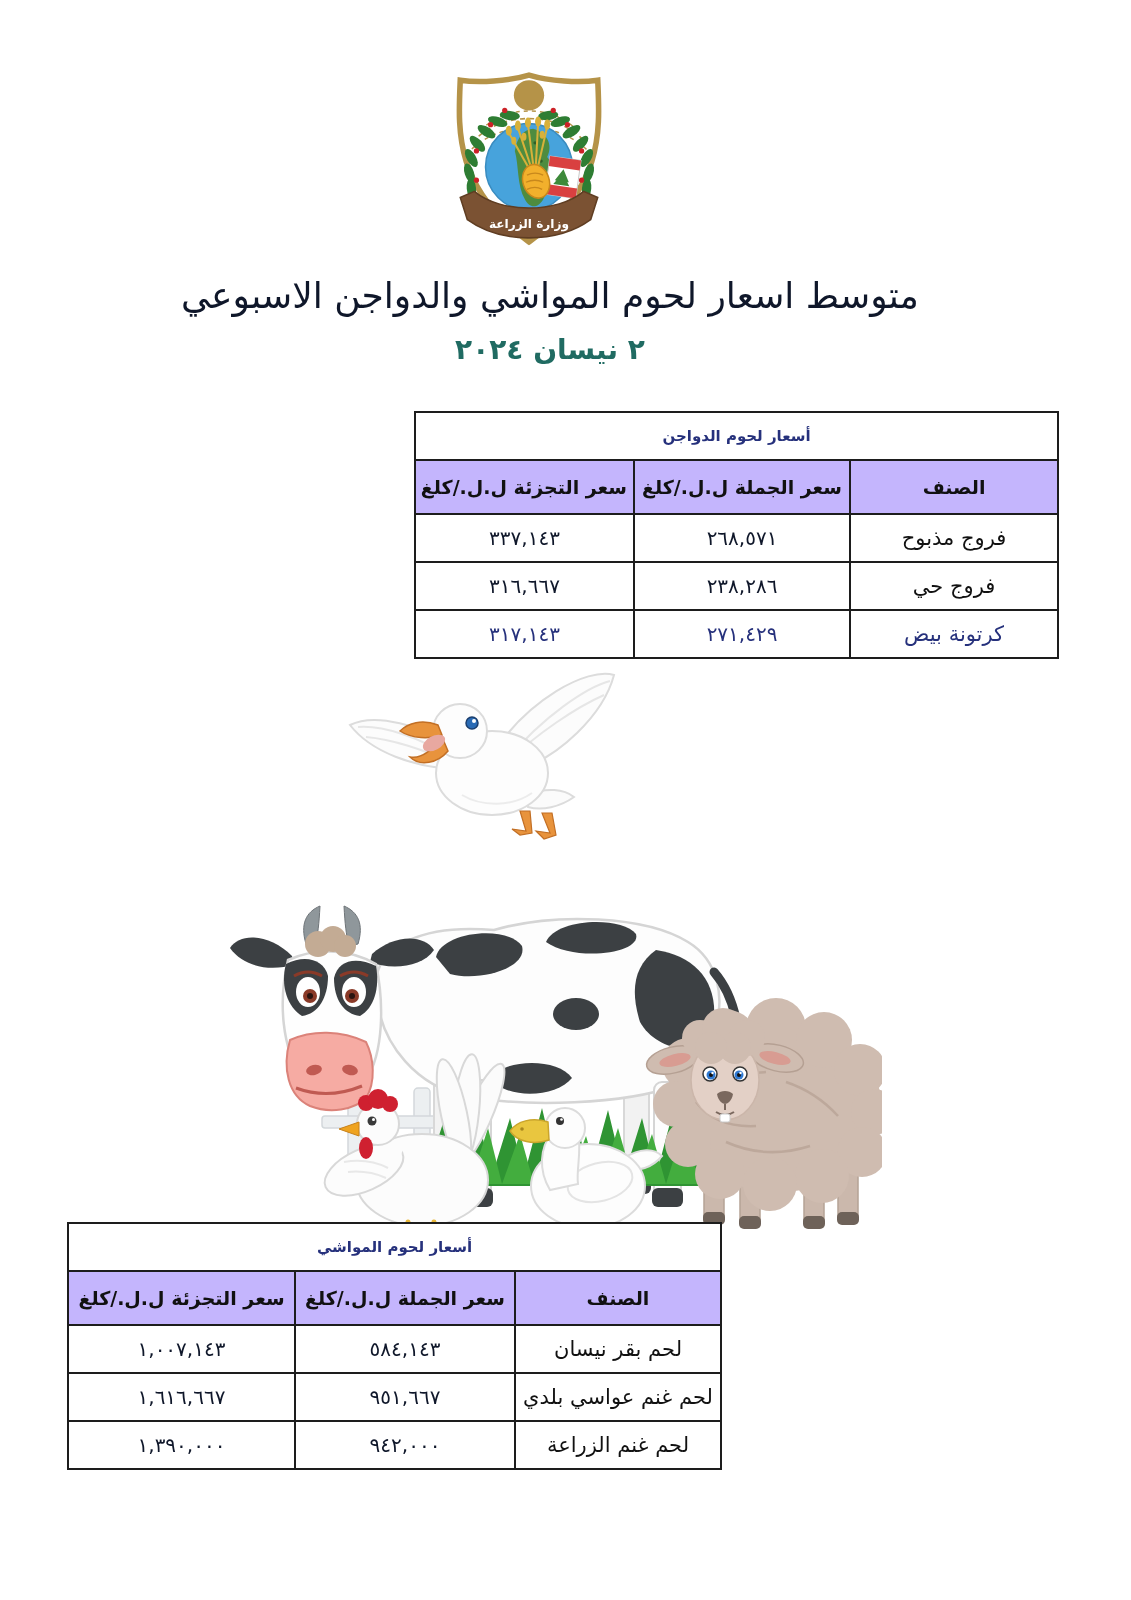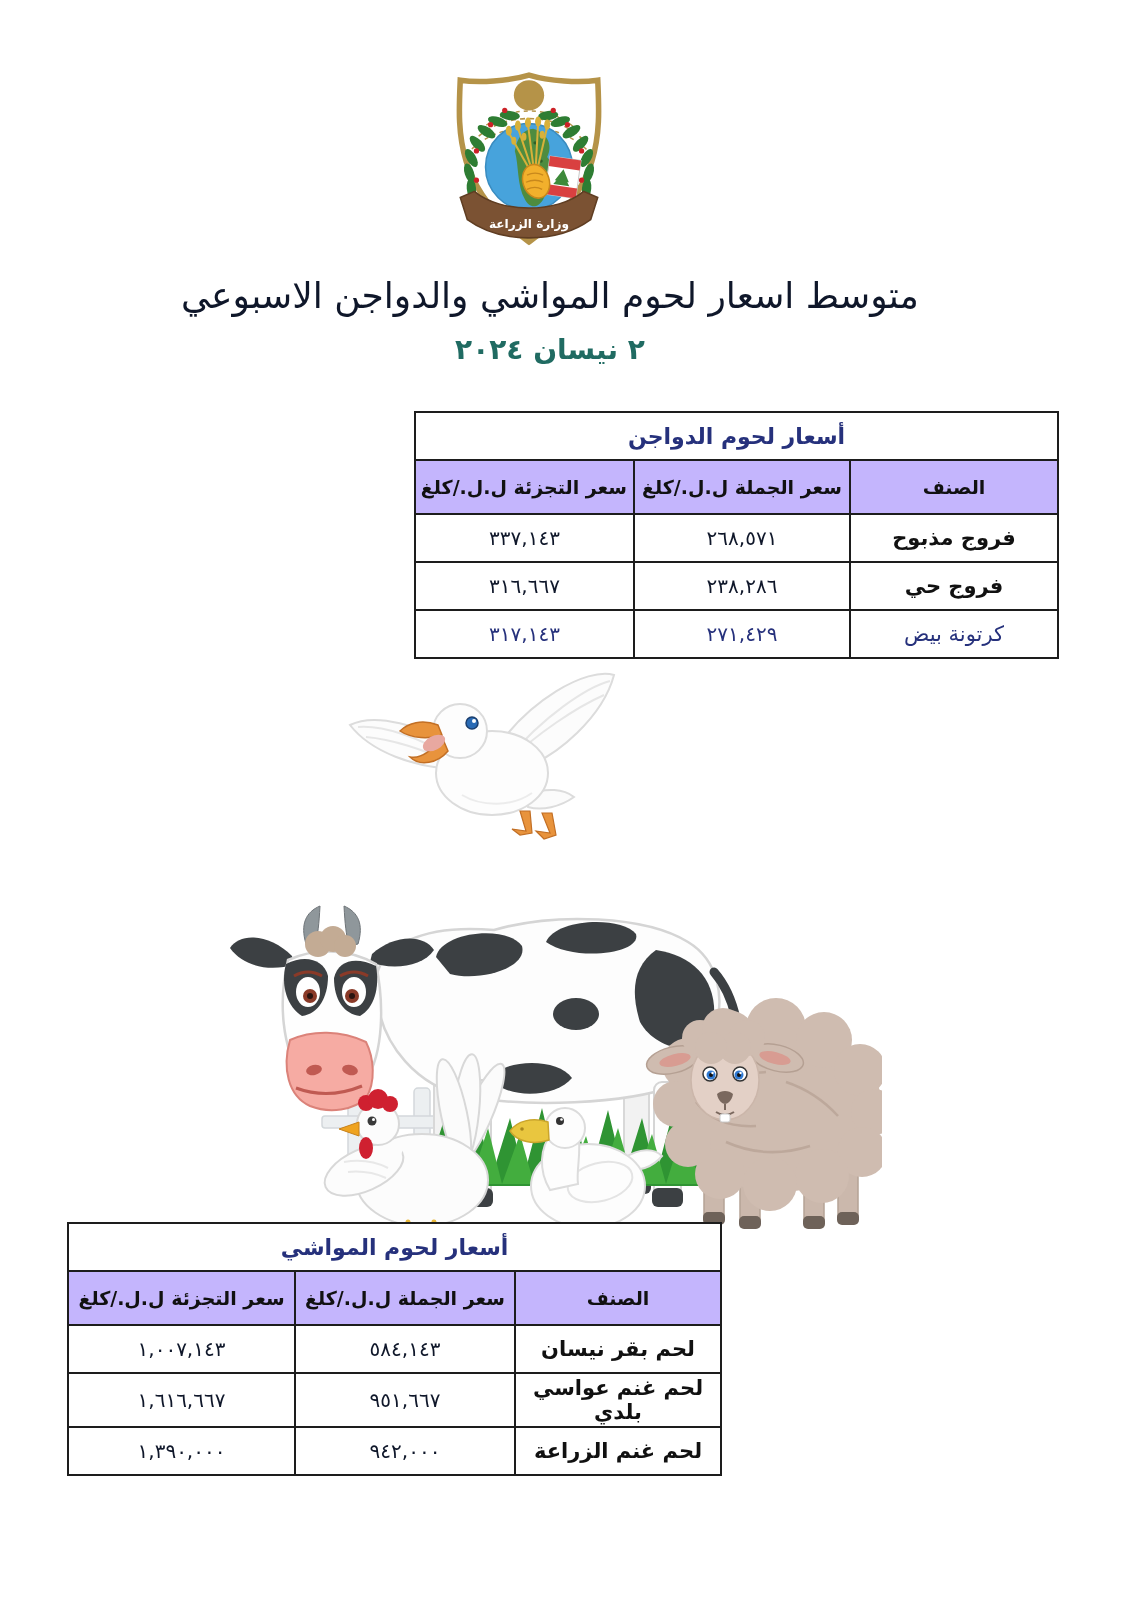--- a/index.html
+++ b/index.html
@@ -25,28 +25,28 @@
   
   table.price-table{
     border-collapse:collapse;direction:rtl;table-layout:fixed;
     background:#ffffff;
   }
   table.price-table td{
     border:2px solid #1d1d1d;text-align:center;vertical-align:middle;
     padding:2px 6px;overflow:hidden;
   }
   td.tbl-title{
-    color:#26317c;font-size:22px;font-weight:bold;height:42px;
+    color:#26317c;font-size:15px;font-weight:bold;height:42px;
     border-bottom-width:3px;
     border-radius:9px;
   }
   td.col-head{
     background:#c4b5fd;color:#111;font-size:19px;font-weight:bold;height:48px;
   }
-  td.item-cell{font-size:21px;font-weight:bold;color:#111;height:42px;}
+  td.item-cell{font-size:21px;font-weight:normal;color:#111;height:42px;}
   td.num-cell{font-size:20px;color:#0f172a;height:42px;}
   tr.highlight td{color:#26317c;font-weight:normal;}
   #poultry-table{left:414px;top:411px;}
   #poultry-table table{width:643px;}
   #poultry-table td.col-head{white-space:nowrap;}
   #livestock-table{left:67px;top:1222px;}
   #livestock-table table{width:653px;}
 
   
   #flying-duck{left:342px;top:655px;width:282px;height:192px;}

